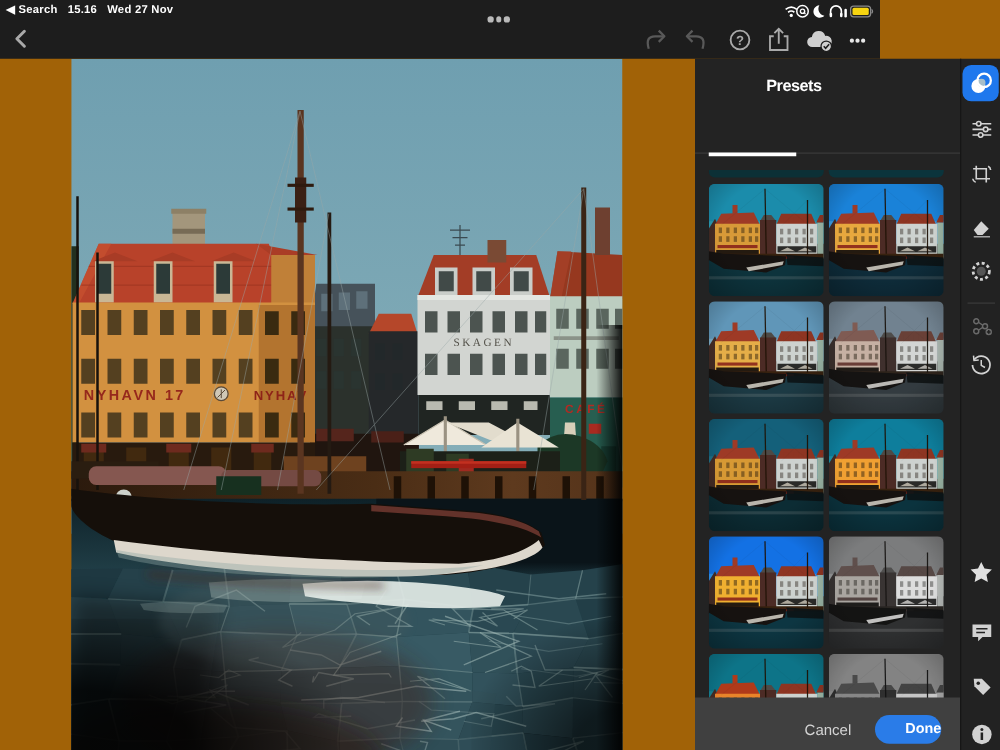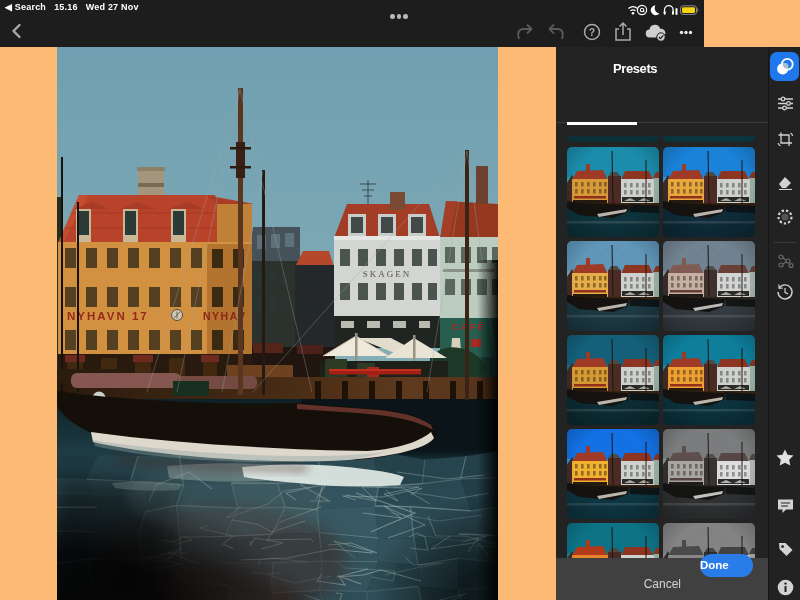--- a/index.html
+++ b/index.html
@@ -1,18 +1,18 @@
 <!DOCTYPE html>
 <html><head>
 <meta charset="utf-8">
 <style>
   * { margin:0; padding:0; box-sizing:border-box; }
   html,body { width:800px; height:600px; background:#000; overflow:hidden;
     font-family:"Liberation Sans",sans-serif; }
-  #stage { position:relative; width:800px; height:600px; background:#fdba74; }
+  #stage { position:relative; width:800px; height:600px; background:#a16207; }
   .topbar { position:absolute; top:0; left:0; width:704px; height:47px; background:#1d1d1d; z-index:5; }
   .status { position:absolute; top:2px; left:5px; color:#fff; font-size:9px; font-weight:bold; letter-spacing:.2px; }
   .mdots { position:absolute; top:5px; left:390px; }
   .mdots i { display:inline-block; width:4.6px; height:4.6px; border-radius:50%; background:#b9b9b9; margin-right:2px; }
   .sticons { position:absolute; top:3px; right:5px; }
   .toolicons { position:absolute; top:21px; right:2px; }
   .backbtn { position:absolute; top:22px; left:8px; }
 
   .photo { position:absolute; left:57px; top:47px; width:441px; height:553px; z-index:1; }
 
@@ -22,21 +22,21 @@
   .tabs .on { color:#fff; }
   .tabdiv { position:absolute; top:75px; left:0; width:212px; height:1px; background:#3a3a3a; }
   .tabul { position:absolute; top:75px; left:11px; width:70px; height:2.5px; background:#fff; }
 
   .grid { position:absolute; top:89px; left:11px; width:190px; height:424px; overflow:hidden; }
   .th { position:absolute; width:92px; height:90px; border-radius:5px; overflow:hidden; }
   .th svg { display:block; width:92px; height:90px; }
   .remn { position:absolute; width:92px; height:6px; border-radius:0 0 5px 5px; overflow:hidden; top:0; }
   .botbar { position:absolute; bottom:0; left:0; width:212px; height:42px; background:#404040; }
   .cancel { position:absolute; right:87px; bottom:9px; color:#d4d4d4; font-size:12px; }
-  .done { position:absolute; right:15px; bottom:23px; width:53px; height:23px; border-radius:12px; background:#2a7ce8; color:#fff; font-size:11.5px; font-weight:bold; text-align:left; line-height:23px; }
+  .done { position:absolute; right:15px; bottom:5px; width:53px; height:23px; border-radius:12px; background:#2a7ce8; color:#fff; font-size:11.5px; font-weight:bold; text-align:right; line-height:23px; }
 
   .sidebar { position:absolute; left:768px; top:47px; width:32px; height:553px; background:#222222; border-left:1px solid #161616; z-index:3; }
   .sic { position:absolute; left:0; width:32px; text-align:center; }
   .presetbtn { position:absolute; left:1px; top:5px; width:29px; height:29px; background:#1f78ed; border-radius:7px; }
 </style>
 </head>
 <body>
 <div id="stage">
 
   <div class="photo">

